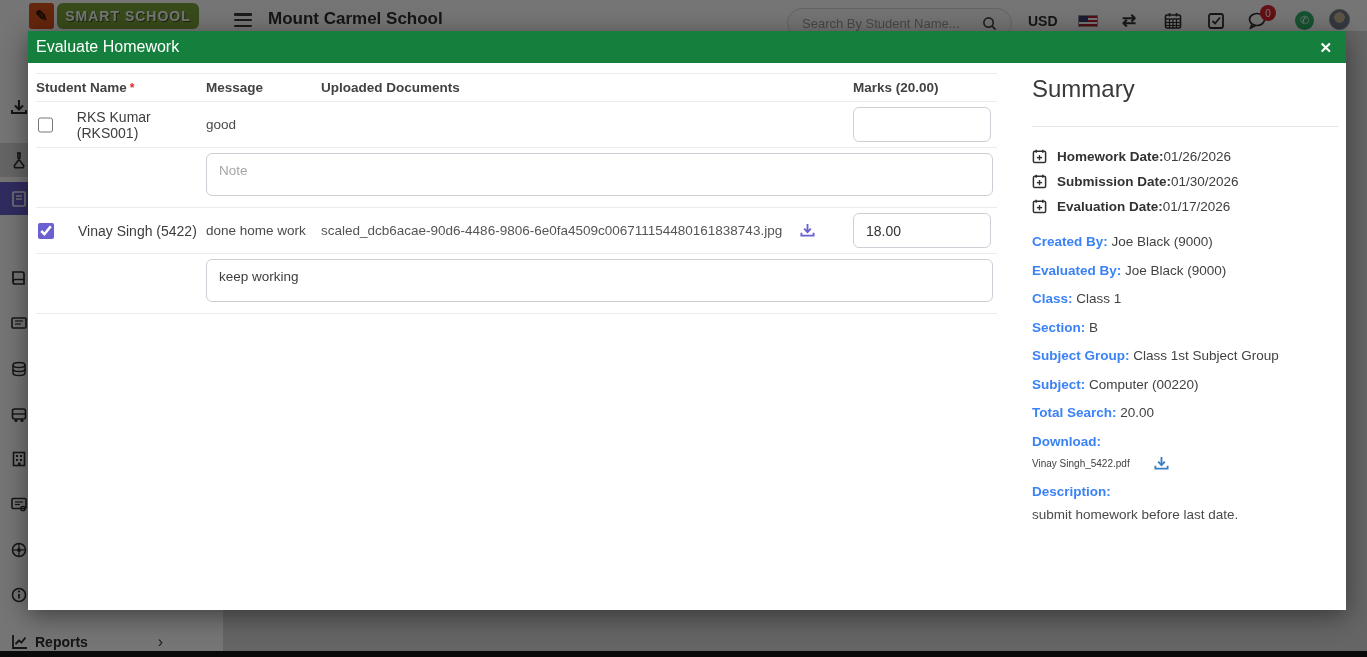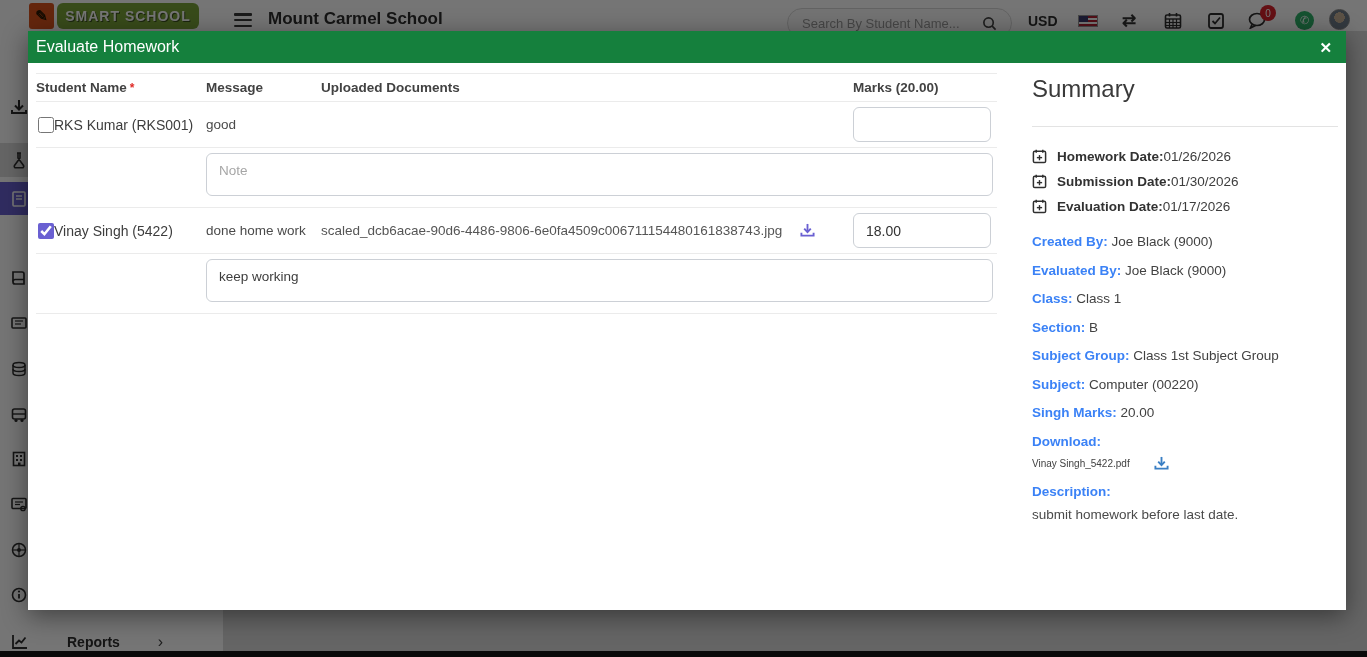--- a/index.html
+++ b/index.html
@@ -27,21 +27,21 @@
   .tb-svg { position:absolute; top:12px; }
   .chat-wrap { position:absolute; left:1248px; top:12px; }
   .chat-badge { position:absolute; left:12px; top:-7px; min-width:16px; height:16px; background:#d9232d; border-radius:8px; color:#fff; font-size:10px; display:flex; align-items:center; justify-content:center; padding:0 4px; }
   .wa-circle { position:absolute; left:1295px; top:11px; width:19px; height:19px; background:#2fb26a; border-radius:50%; color:#fff; font-size:11px; display:flex; align-items:center; justify-content:center; }
   .avatar { position:absolute; left:1329px; top:9px; width:21px; height:21px; border-radius:50%; background:radial-gradient(circle at 50% 40%, #c9b49a 0 35%, #6f7d8a 36% 100%); border:1px solid #888; }
 
   
   .side-ico { position:absolute; left:10px; width:18px; height:18px; color:#2f2f2f; }
   .side-row-light { position:absolute; left:0; top:112px; width:223px; height:34px; background:#dcdcdc; }
   .side-row-active { position:absolute; left:0; top:151px; width:223px; height:33px; background:#6a60d2; border-radius:0 4px 4px 0; }
-  .menu-item { position:absolute; left:0; width:185px; height:32px; display:flex; align-items:center;gap:32px; }
+  .menu-item { position:absolute; left:0; width:185px; height:32px; display:flex; align-items:center; }
   .menu-item .mi-ico { margin-left:11px; width:18px; color:#2f2f2f; }
   .menu-item .mi-label { margin-left:6px; font-size:14px; font-weight:bold; color:#2f2f2f; }
   .menu-item .mi-chev { position:absolute; right:22px; font-size:16px; color:#444; }
 
   
   .overlay { position:absolute; inset:0; background:rgba(0,0,0,0.54); z-index:10; }
 
   
   .modal { position:absolute; left:28px; top:31px; width:1318px; height:579px; background:#ffffff; z-index:20; box-shadow:0 6px 24px rgba(0,0,0,0.45); }
   .modal-header { height:32px; background:#15803d; display:flex; align-items:center; padding:0 14px 0 8px; }
@@ -49,21 +49,21 @@
   .modal-close { margin-left:auto; color:#ffffff; font-size:15px; font-weight:bold; cursor:pointer; line-height:1; }
 
   
   .hw-table { position:absolute; left:8px; top:42px; width:961px; }
   .t-row { display:grid; grid-template-columns:170px 115px 532px 144px; border-bottom:1px solid #ebebeb; }
   .t-row.head { border-top:1px solid #ebebeb; }
   .t-cell { display:flex; align-items:center; font-size:13.5px; color:#4a4a4a; }
   .head .t-cell { font-weight:bold; color:#424242; height:27px; }
   .req { color:#e02b27; margin-left:3px; font-size:12px; }
   .row-main { height:46px; }
-  .stu-cell { gap:0; padding-left:2px; font-size:14px; color:#3d3d3d; }
+  .stu-cell { gap:24px; padding-left:2px; font-size:14px; color:#3d3d3d; }
   .stu-cell input[type="checkbox"] { width:16px; height:16px; accent-color:#6a60d2; }
   .doc-cell { gap:18px; color:#555; }
   .marks-input { width:138px; height:35px; border:1px solid #ccd0d6; border-radius:6px; font-size:14px; color:#333; padding:12px 12px; font-family:"Liberation Sans", sans-serif; outline:none; }
   .note-row { min-height:53px; align-items:center; }
   .note-cell { grid-column:2 / 5; padding:5px 4px 7px 0; }
   .note-area { width:100%; height:43px; border:1px solid #ccd0d6; border-radius:6px; resize:none; font-family:"Liberation Sans", sans-serif; font-size:13.5px; color:#3d3d3d; padding:9px 12px; outline:none; }
   .note-area::placeholder { color:#a6a6a6; }
   .dl-ico { color:#6a60d2; }
 
   
@@ -310,21 +310,21 @@
           <span> 01/17/2026</span>
       </div>
 
       <div class="sum-block">
         <div class="sum-line"><b>Created By:</b><span> Joe Black (9000)</span></div>
         <div class="sum-line"><b>Evaluated By:</b><span> Joe Black (9000)</span></div>
         <div class="sum-line"><b>Class:</b><span> Class 1</span></div>
         <div class="sum-line"><b>Section:</b><span> B</span></div>
         <div class="sum-line"><b>Subject Group:</b><span> Class 1st Subject Group</span></div>
         <div class="sum-line"><b>Subject:</b><span> Computer (00220)</span></div>
-        <div class="sum-line"><b>Singh Marks:</b><span> 20.00</span></div>
+        <div class="sum-line"><b>Total Search:</b><span> 20.00</span></div>
         <div class="sum-line"><b>Download:</b></div>
       </div>
       <div class="dl-line">
         <span>Vinay Singh_5422.pdf</span>
         <svg class="dl-blue" width="15" height="15" viewBox="0 0 16 16">
             <line x1="8" y1="1" x2="8" y2="9" stroke="currentColor" stroke-width="2"></line>
             <polyline points="4.5,6 8,9.8 11.5,6" fill="none" stroke="currentColor" stroke-width="2"></polyline>
             <path d="M1.5 10.5 v3 h13 v-3" fill="none" stroke="currentColor" stroke-width="2"></path>
           </svg>
       </div>

